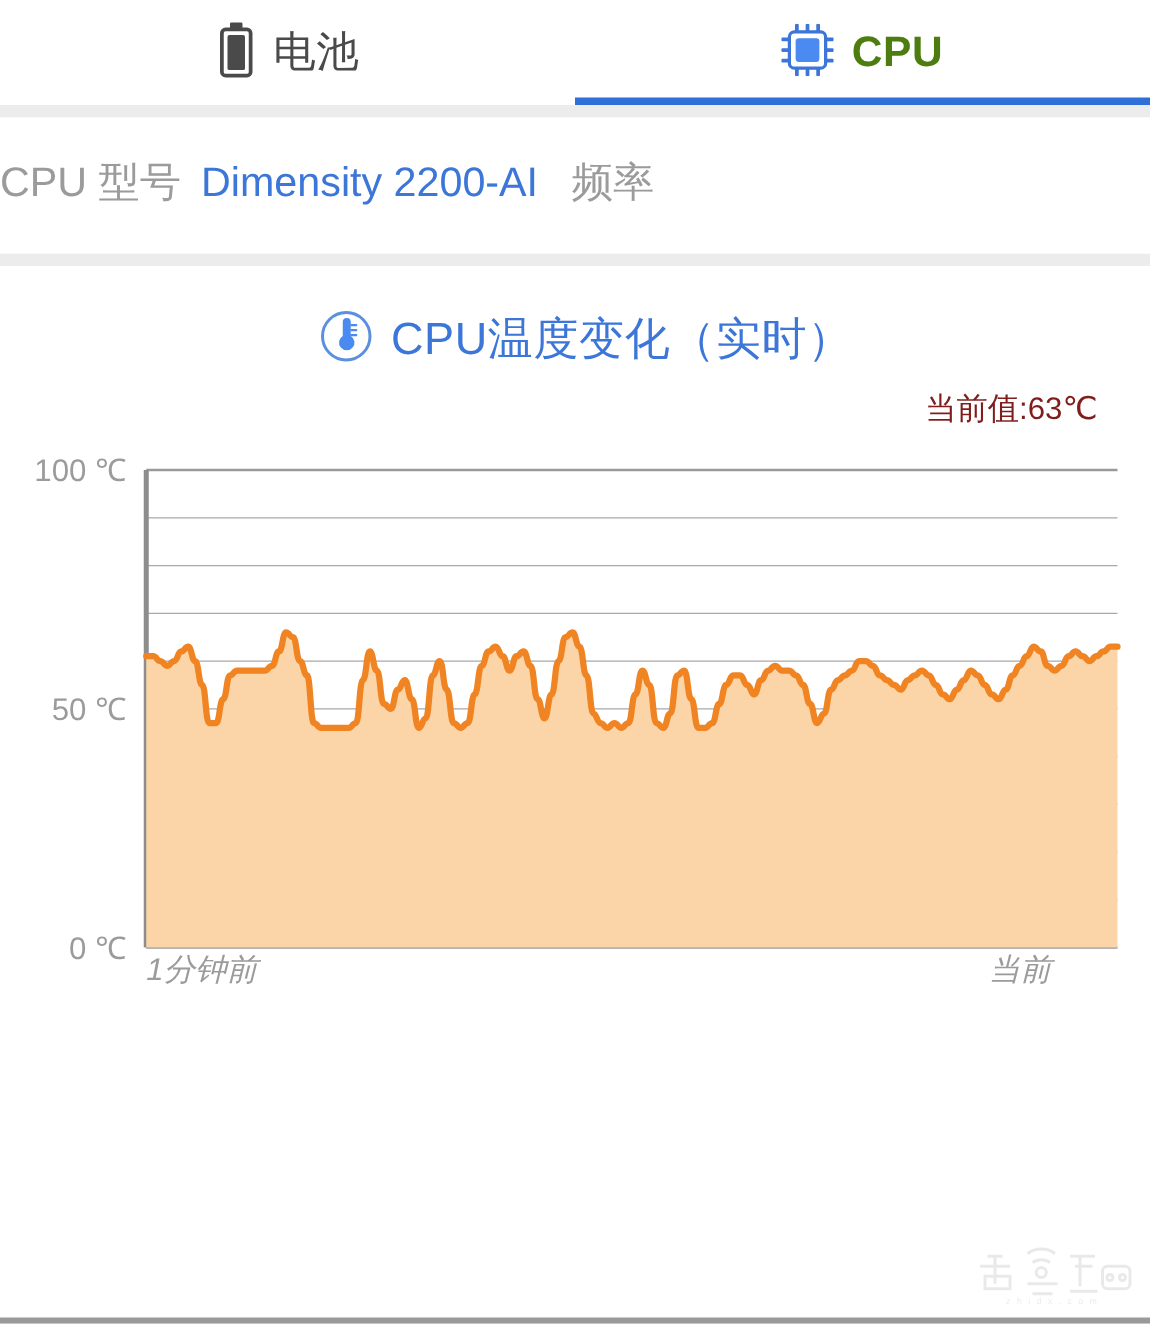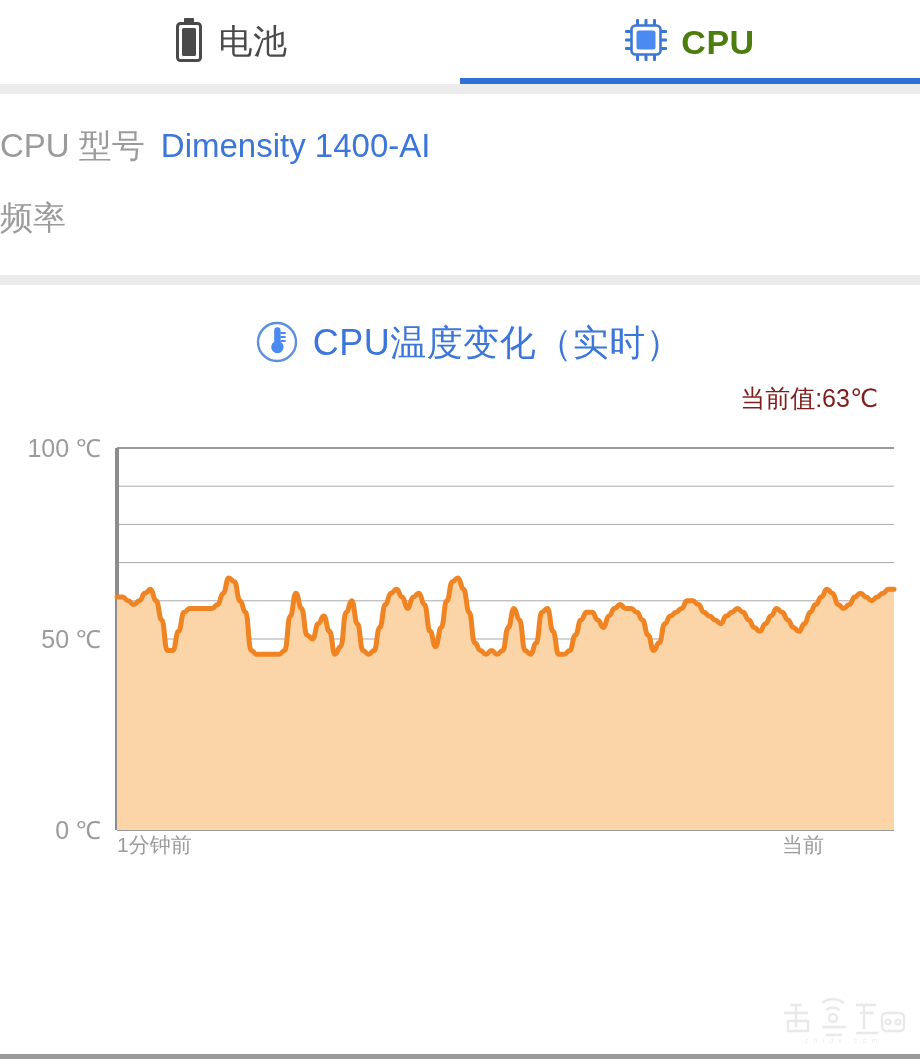--- a/index.html
+++ b/index.html
@@ -67,21 +67,20 @@
     justify-content: center;
   }
   .chip-temp-text {
     font-size: 54px;
     fill: #ffffff;
     font-family: "Liberation Sans", "DejaVu Sans", sans-serif;
   }
   .cpu-info {
     flex: 1;
     display: flex;
-    flex-direction: column;
     gap: 27px;
     padding-top: 4px;
   }
   .info-row {
     display: flex;
     align-items: baseline;
     gap: 16px;
     font-size: 33px;
   }
   .info-key { color: #9b9b9b; }
@@ -118,26 +117,27 @@
   }
   .plot-wrap {
     position: relative;
     margin-top: 18px;
     height: 430px;
   }
   .plot-svg { display: block; }
   .x-labels {
     position: absolute;
     left: 100px;
-    right: 60px;
+    right: 43px;
     top: 398px;
     display: flex;
     justify-content: space-between;
-    font-size: 21px;
+    font-size: 25px;
     color: #9b9b9b;
+    font-style: italic;
   }
   .x-label-right { padding-right: 36px; }
 
   
   .watermark {
     position: absolute;
     right: 12px;
     bottom: 14px;
     width: 132px;
     height: 52px;
@@ -196,21 +196,21 @@
 </div>
 
 <div class="tabbar-divider"></div>
 
 <div class="cpu-card">
 
 
   <div class="cpu-info">
     <div class="info-row">
       <span class="info-key">CPU 型号</span>
-      <span class="info-val">Dimensity 1400-AI</span>
+      <span class="info-val">Dimensity 2200-AI</span>
     </div>
     <div class="info-row">
       <span class="info-key">频率</span>
     </div>
   </div>
 </div>
 
 <div class="section-divider"></div>
 
 <div class="chart-card">

